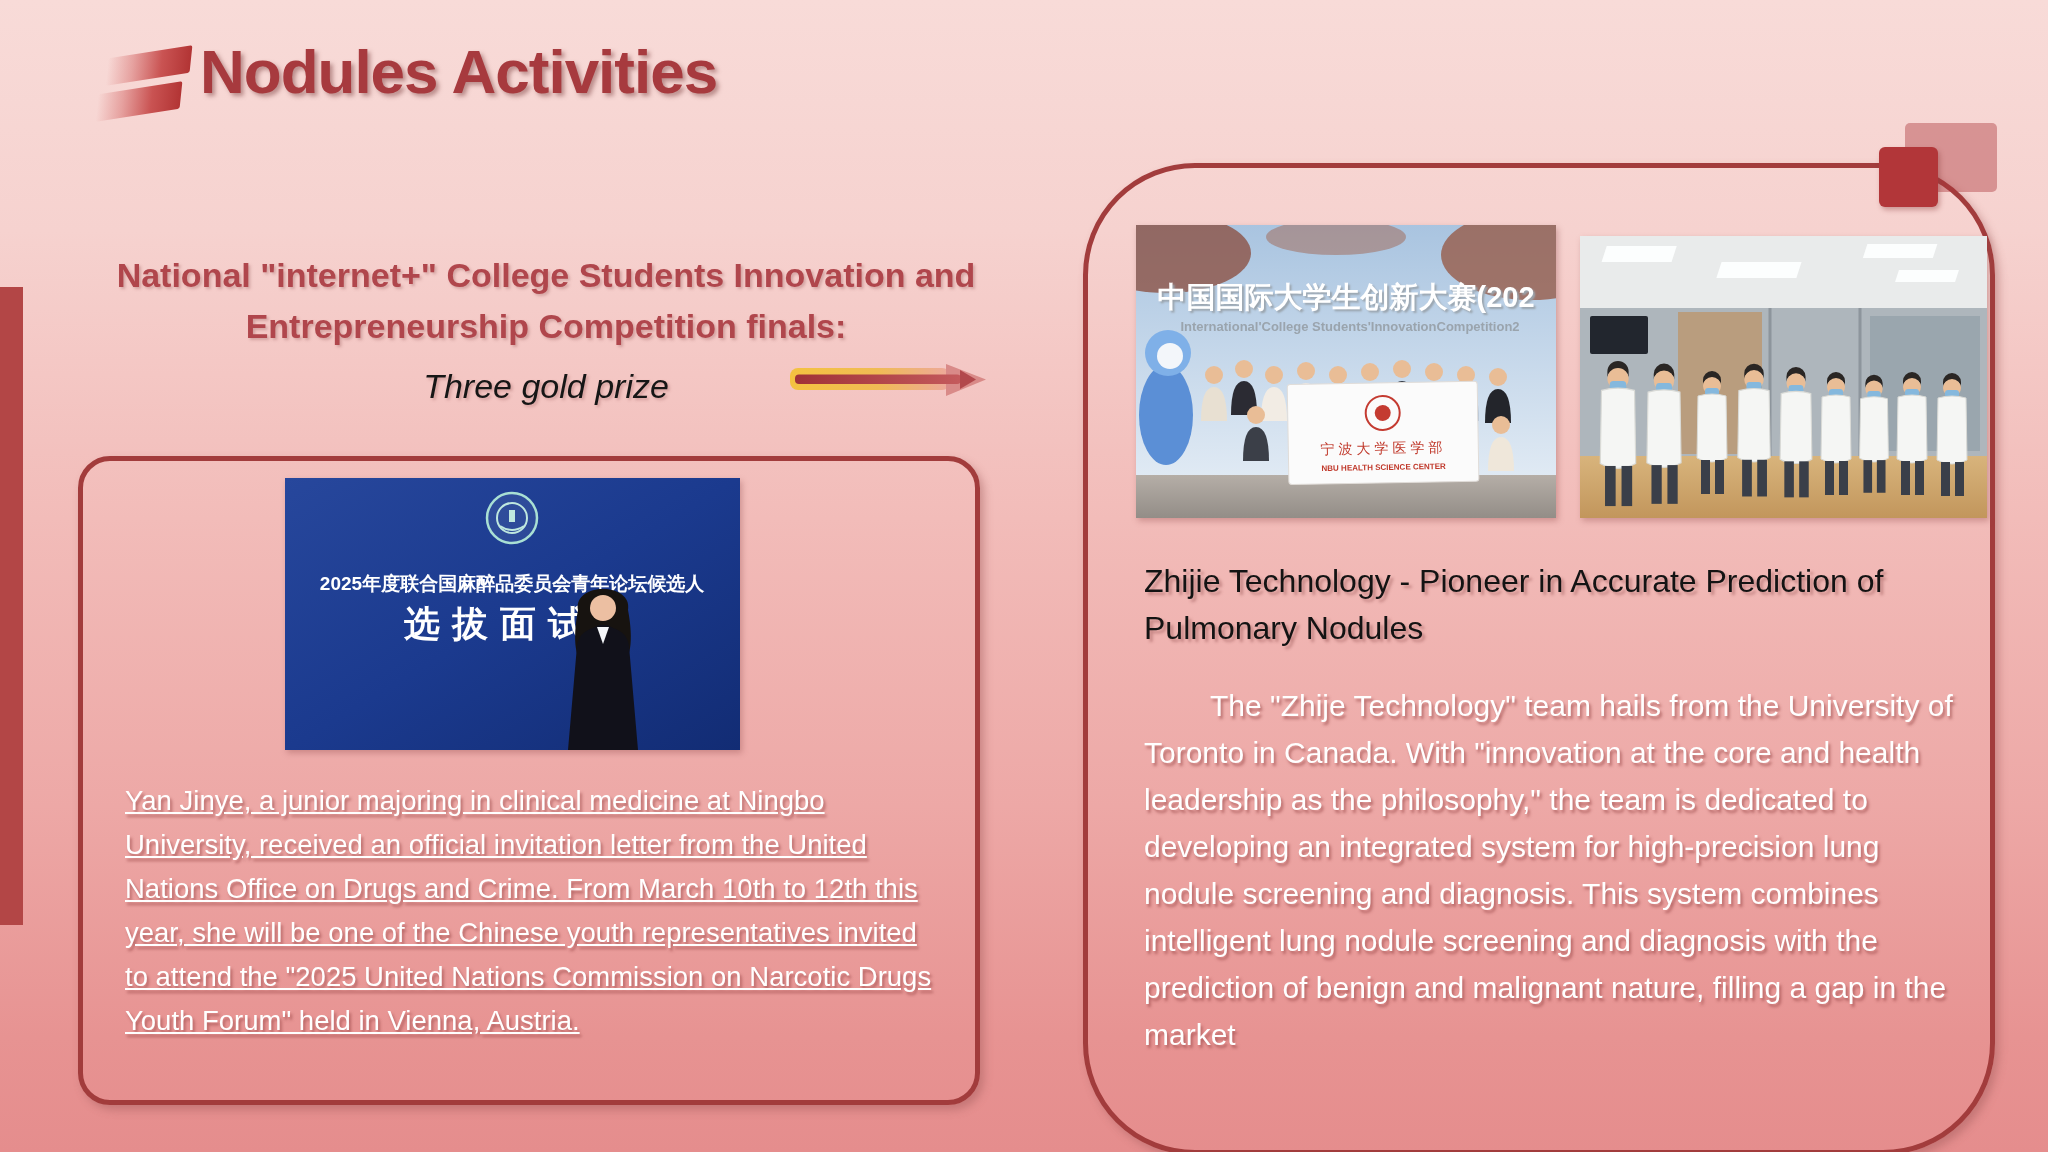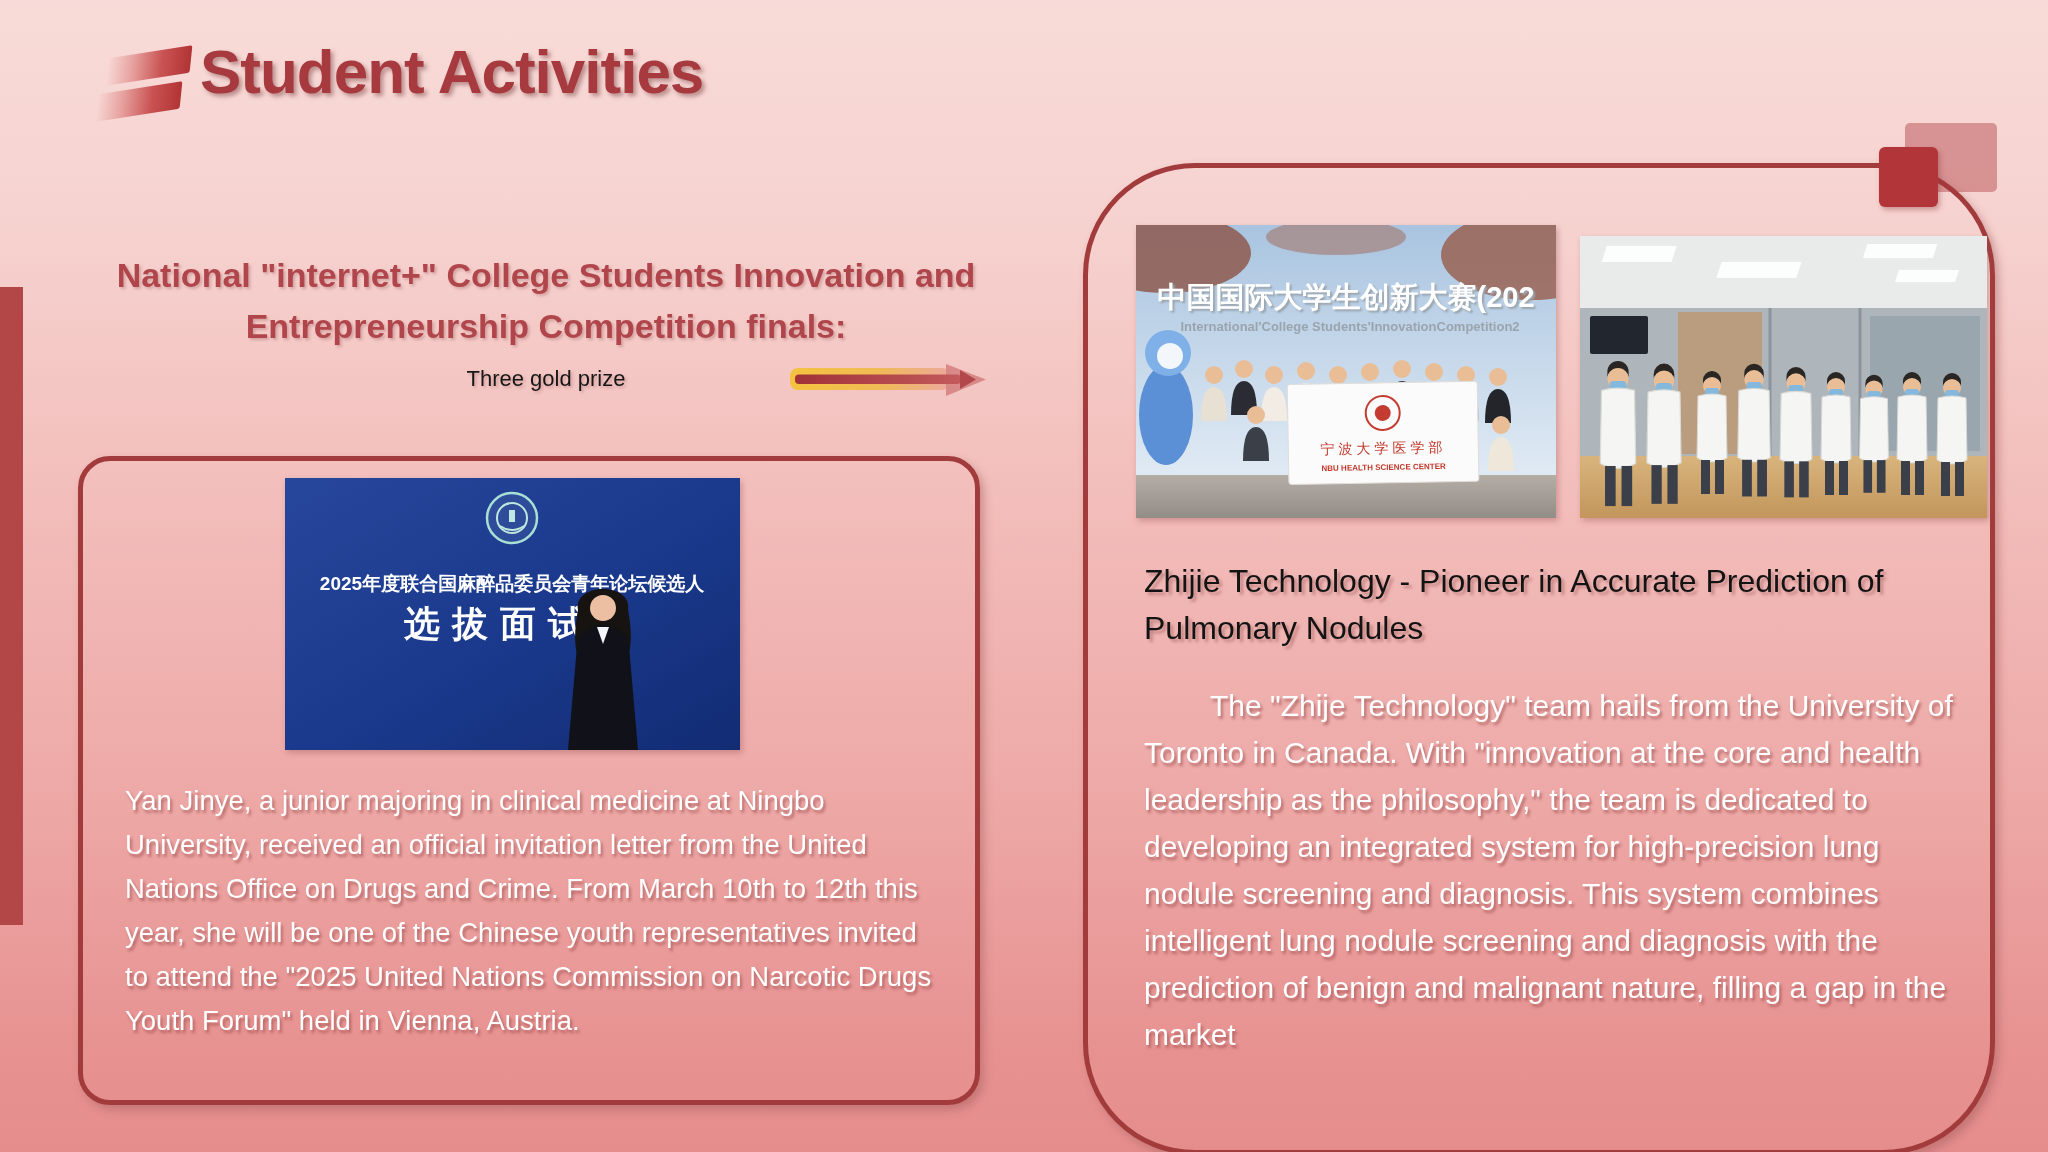--- a/index.html
+++ b/index.html
@@ -14,35 +14,35 @@
     transform:skewY(-9deg) skewX(-6deg);
     background:linear-gradient(90deg,rgba(198,60,60,0) 0%,rgba(198,60,60,0.35) 30%,rgba(190,50,50,0.8) 65%,#b23434 100%);}
   .flag .s1{left:12px;top:4px;}
   .flag .s2{left:2px;top:40px;}
   .page-title{position:absolute;left:200px;top:36px;font-size:62px;font-weight:bold;
     letter-spacing:-1px;color:#a73a3e;text-shadow:3px 3px 4px rgba(125,65,65,.5);}
   
   .intro{position:absolute;left:50px;top:250px;width:992px;text-align:center;}
   .intro-heading{color:#b0464c;font-weight:bold;font-size:34px;line-height:51px;
     text-shadow:2px 2px 3px rgba(150,85,85,.35);}
-  .intro-prizes{margin-top:0;color:#161616;font-size:22px;line-height:53px;
-    text-shadow:2px 2px 3px rgba(150,80,80,.35);}
+  .intro-prizes{margin-top:8px;color:#161616;font-size:34px;line-height:53px;
+    text-shadow:2px 2px 3px rgba(150,80,80,.35);font-style:italic;}
   
   .arrow{position:absolute;left:788px;top:362px;width:200px;height:36px;}
   
   .left-bar{position:absolute;left:0;top:287px;width:23px;height:638px;background:#b34646;}
   
   .card{position:absolute;border:5px solid #a23c3c;box-shadow:4px 5px 9px rgba(158,88,88,.45);}
   .left-card{left:78px;top:456px;width:892px;height:639px;border-radius:32px;}
   .right-card{left:1083px;top:163px;width:902px;height:982px;border-radius:112px;}
   .photo{position:absolute;box-shadow:2px 3px 6px rgba(150,80,80,.4);}
   .left-photo{left:202px;top:17px;width:455px;height:272px;}
   .photo-outdoor{left:48px;top:57px;width:420px;height:293px;}
   .photo-lab{left:492px;top:68px;width:407px;height:282px;}
-  .caption{position:absolute;color:#ffffff;text-shadow:2px 3px 3px rgba(152,70,70,.65);}
+  .caption{position:absolute;color:#ffffff;text-shadow:2px 3px 3px rgba(152,70,70,.65);text-decoration:underline;}
   .left-caption{left:42px;top:318px;width:812px;font-size:27.5px;line-height:44px;}
   .right-title{position:absolute;left:56px;top:390px;width:820px;font-size:32px;line-height:47px;
     color:#131313;text-shadow:3px 3px 3px rgba(130,60,60,.4);}
   .right-body{position:absolute;left:56px;top:514px;width:832px;font-size:30px;line-height:47px;
     color:#ffffff;text-indent:66px;text-shadow:2px 3px 3px rgba(152,70,70,.65);}
   
   .sq-back{position:absolute;left:1905px;top:123px;width:92px;height:69px;border-radius:5px;
     background:rgba(171,55,60,0.42);}
   .sq-front{position:absolute;left:1879px;top:147px;width:59px;height:60px;border-radius:6px;
     background:#b23639;box-shadow:2px 3px 5px rgba(140,60,60,.4);}
@@ -50,21 +50,21 @@
 </style>
 </head>
 <body>
 
 <div class="slide">
 
   <div class="flag">
     <div class="stripe s1"></div>
     <div class="stripe s2"></div>
   </div>
-  <div class="page-title">Student Activities</div>
+  <div class="page-title">Nodules Activities</div>
 
   <div class="left-bar"></div>
 
   <div class="intro">
     <div class="intro-heading">
       <div>National "internet+" College Students Innovation and</div>
       <div>Entrepreneurship Competition finals:</div>
     </div>
     <div class="intro-prizes">
       <div>Three gold prize</div>

